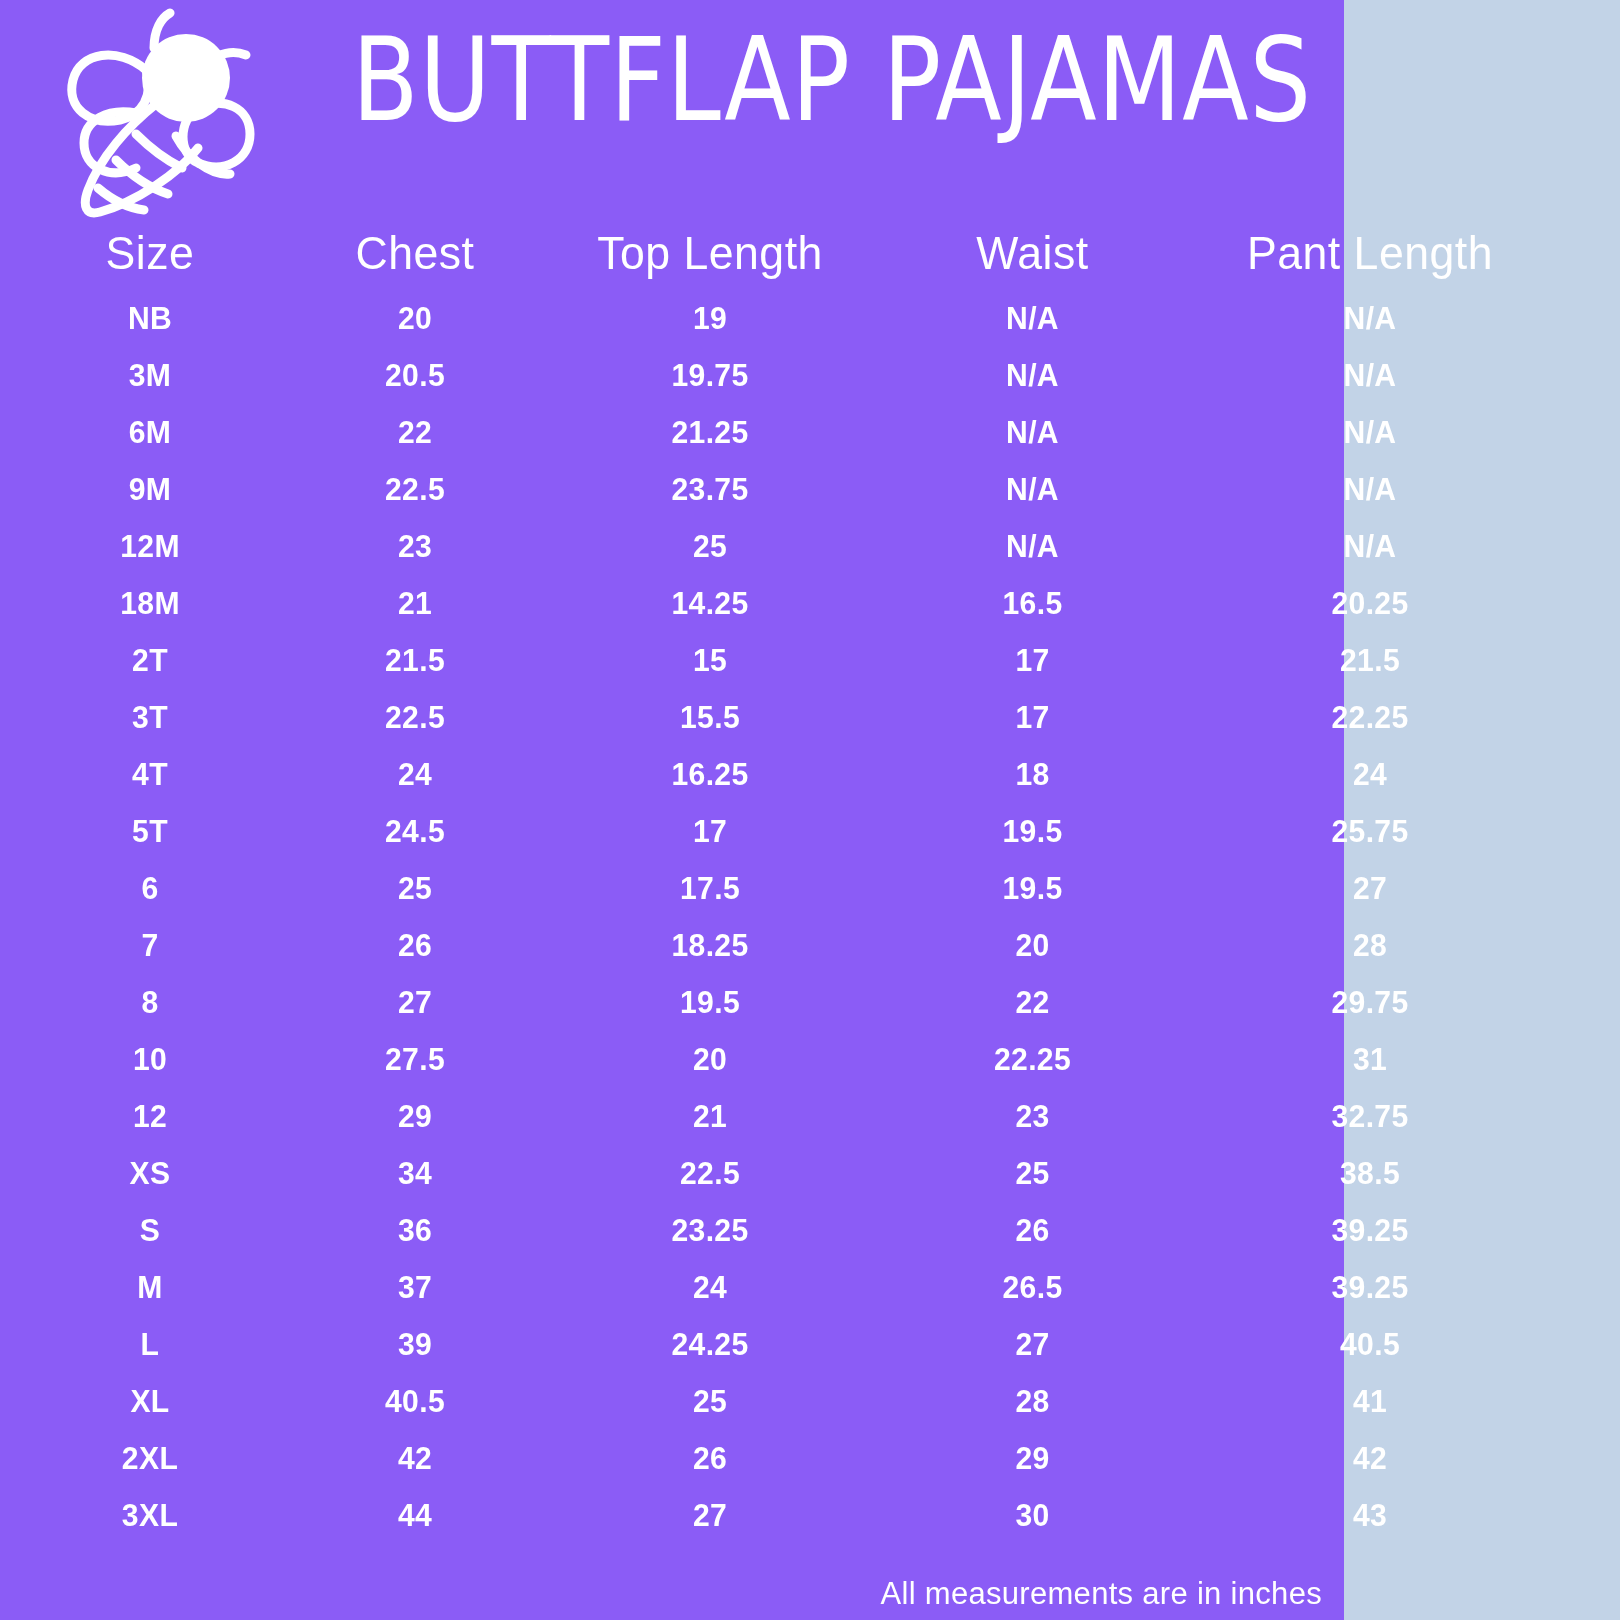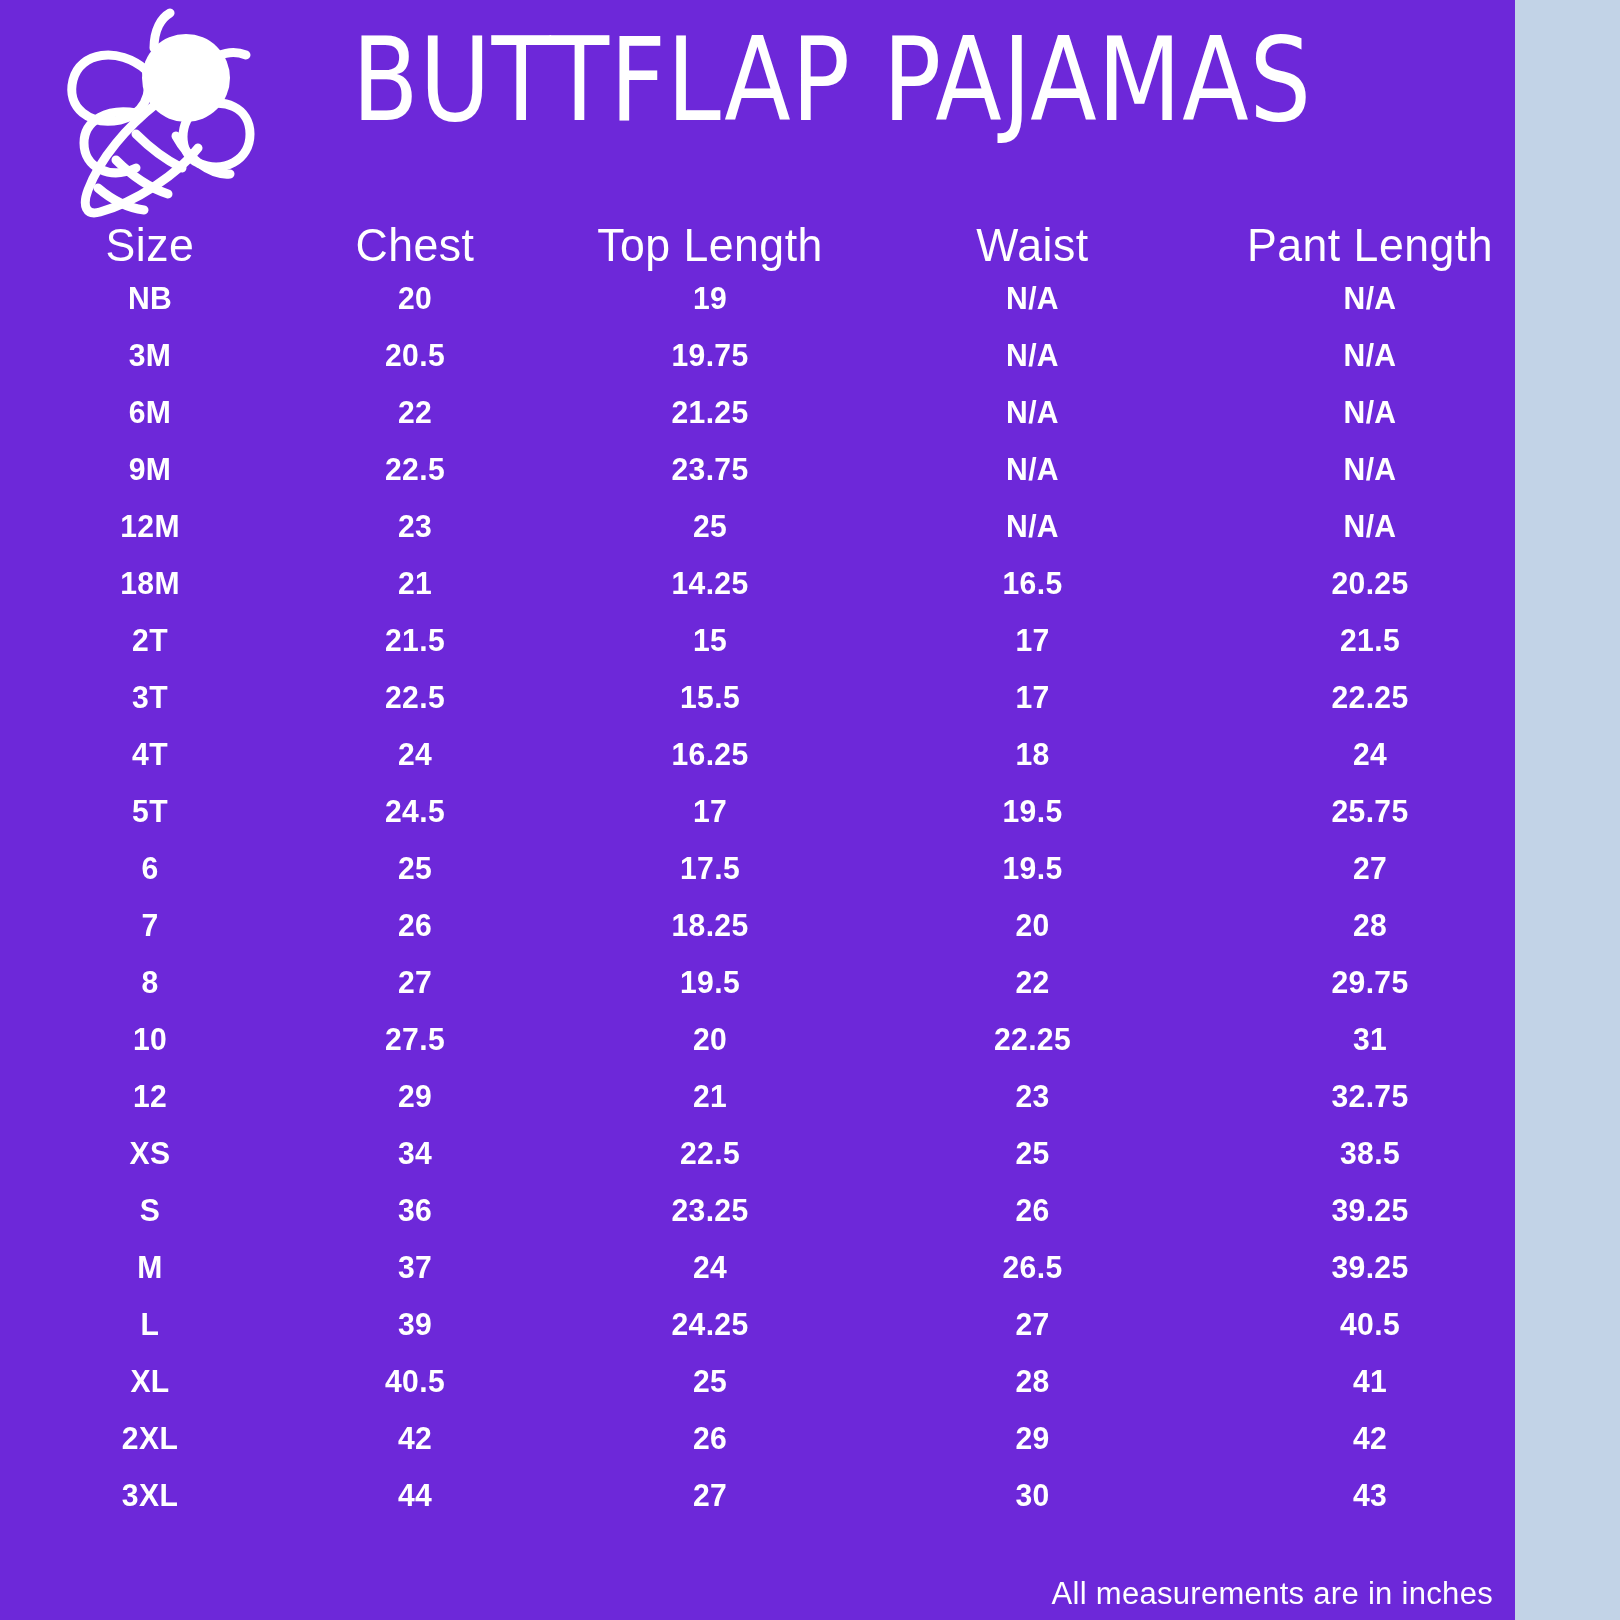--- a/index.html
+++ b/index.html
@@ -10,23 +10,23 @@
     width: 1620px;
     height: 1620px;
     background: #c2d3e7;
     font-family: "Liberation Sans", sans-serif;
     overflow: hidden;
     position: relative;
   }
 
   .page {
     position: relative;
-    width: 1515px;
+    width: 1344px;
     height: 1620px;
-    background: #6d28d9;
+    background: #8b5cf6;
   }
 
   
   .header {
     position: absolute;
     top: 0;
     left: 0;
     width: 1620px;
     height: 218px;
   }
@@ -61,21 +61,21 @@
     position: absolute;
     top: 218px;
     left: 0;
     width: 1620px;
   }
 
   .row {
     display: flex;
     width: 1620px;
     height: 57px;
-    align-items: flex-start;
+    align-items: flex-end;
   }
 
   .row.head {
     height: 62px;
   }
 
   .cell {
     text-align: center;
     color: #ffffff;
     white-space: nowrap;

